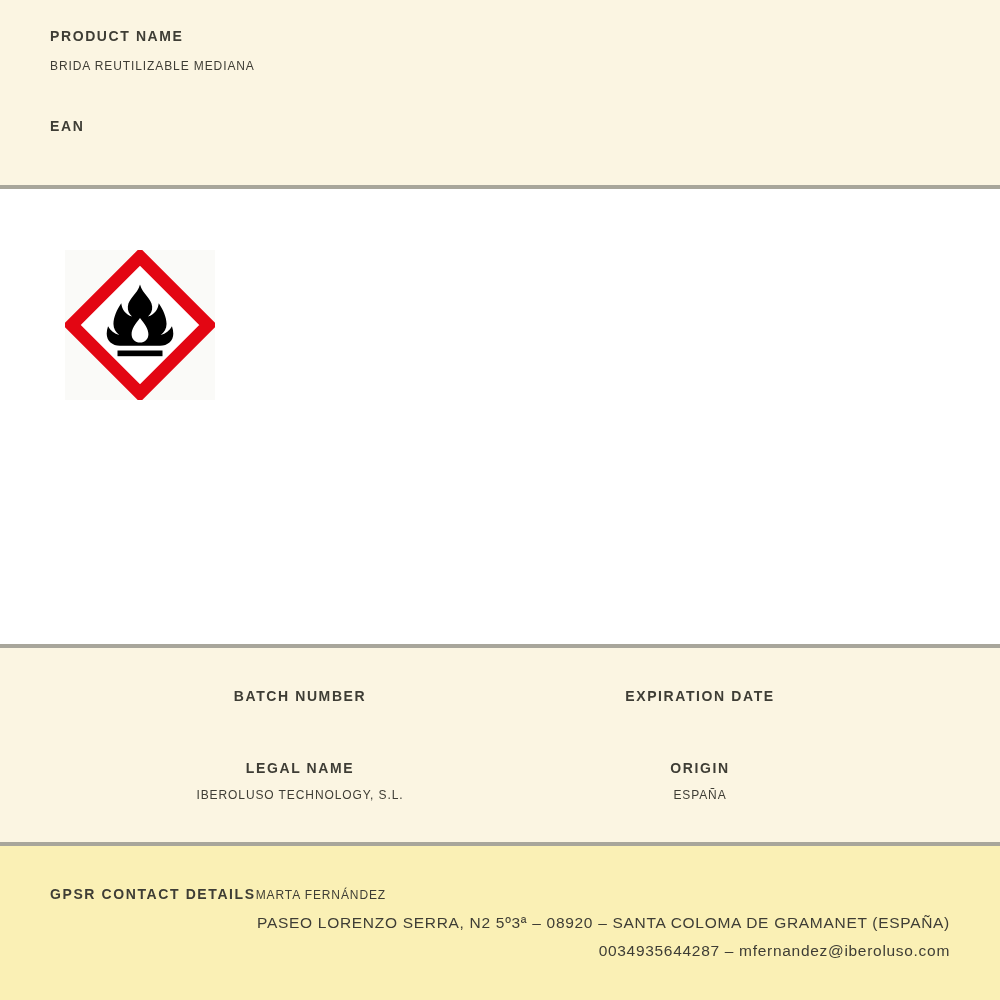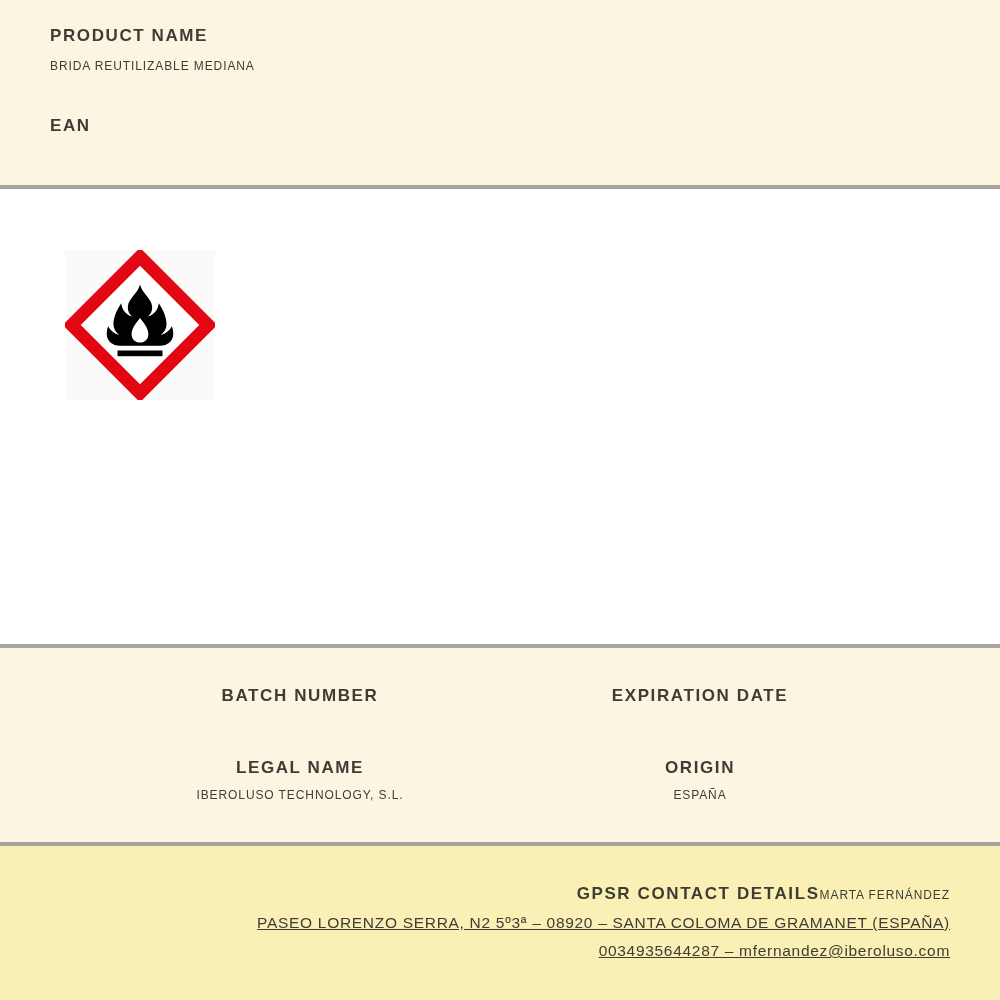--- a/index.html
+++ b/index.html
@@ -15,21 +15,21 @@
   body{
     width:1000px;height:1000px;
     font-family:"Liberation Sans", sans-serif;
     color:var(--text_color);
     background:var(--white_bg);
     overflow:hidden;
   }
   .divider{height:4px;background:var(--divider_color);}
   .label{
     font-weight:bold;
-    font-size:17px;
+    font-size:14px;
     letter-spacing:1.6px;
     line-height:18px;
   }
   .value{
     font-size:12px;
     letter-spacing:0.9px;
     line-height:18px;
   }
   
   .sec-product{
@@ -63,30 +63,29 @@
   .detail-cell{width:400px;text-align:center;}
   .detail-cell .value{margin-top:9px;}
   
   .sec-contact{
     height:154px;
     background:var(--yellow_bg);
     padding:39px 50px 0 50px;
   }
   .contact-row{
     display:flex;
-    justify-content:flex-end;
+    justify-content:flex-start;
     align-items:baseline;
   }
   .contact-line{
     text-align:right;
     margin-top:10px;
     font-size:15.5px;
     letter-spacing:0.7px;
     line-height:18px;
-    text-decoration:underline;
   }
 </style>
 </head>
 <body>
 
 <div class="sec-product">
   <div class="field">
     <div class="label">PRODUCT NAME</div>
     <div class="value">BRIDA REUTILIZABLE MEDIANA</div>
   </div>

